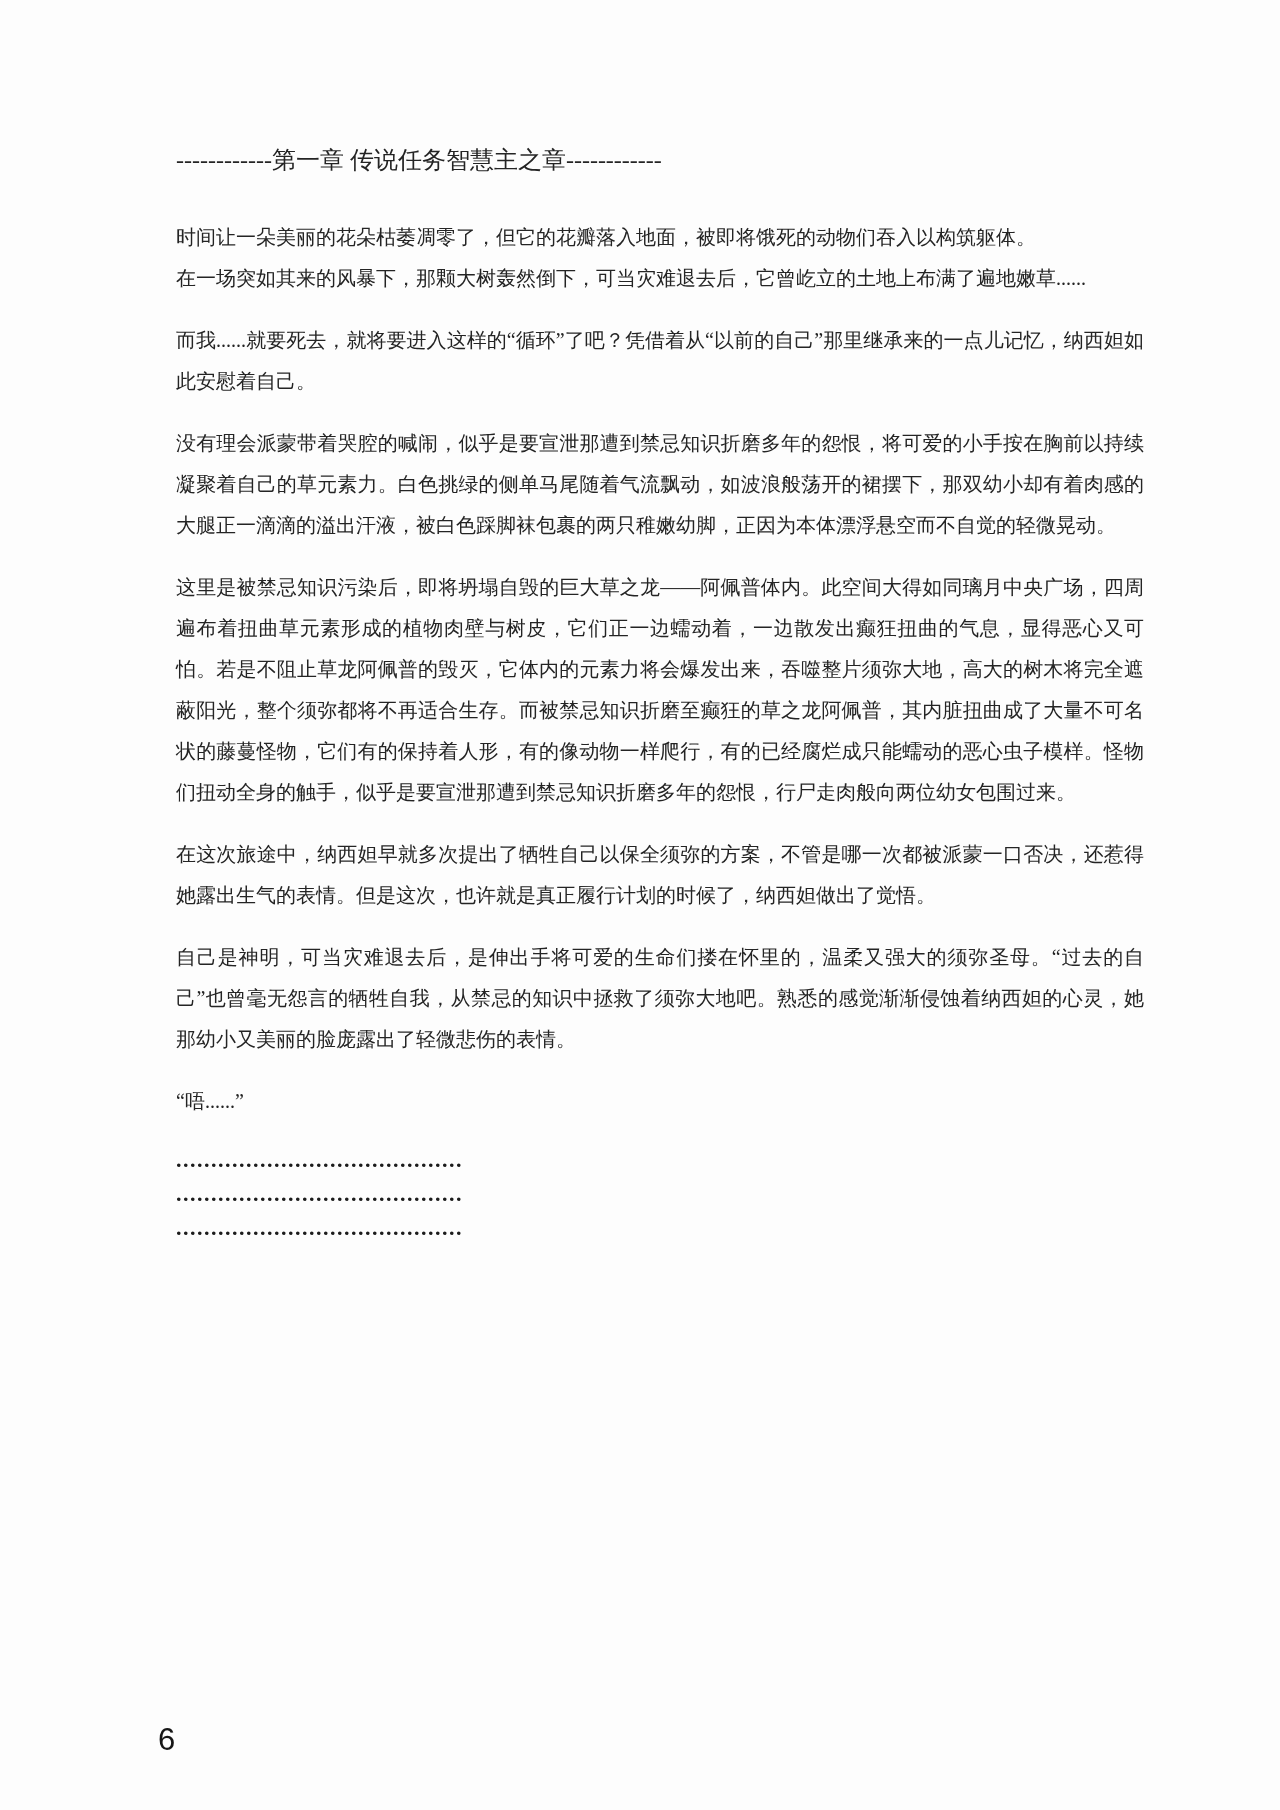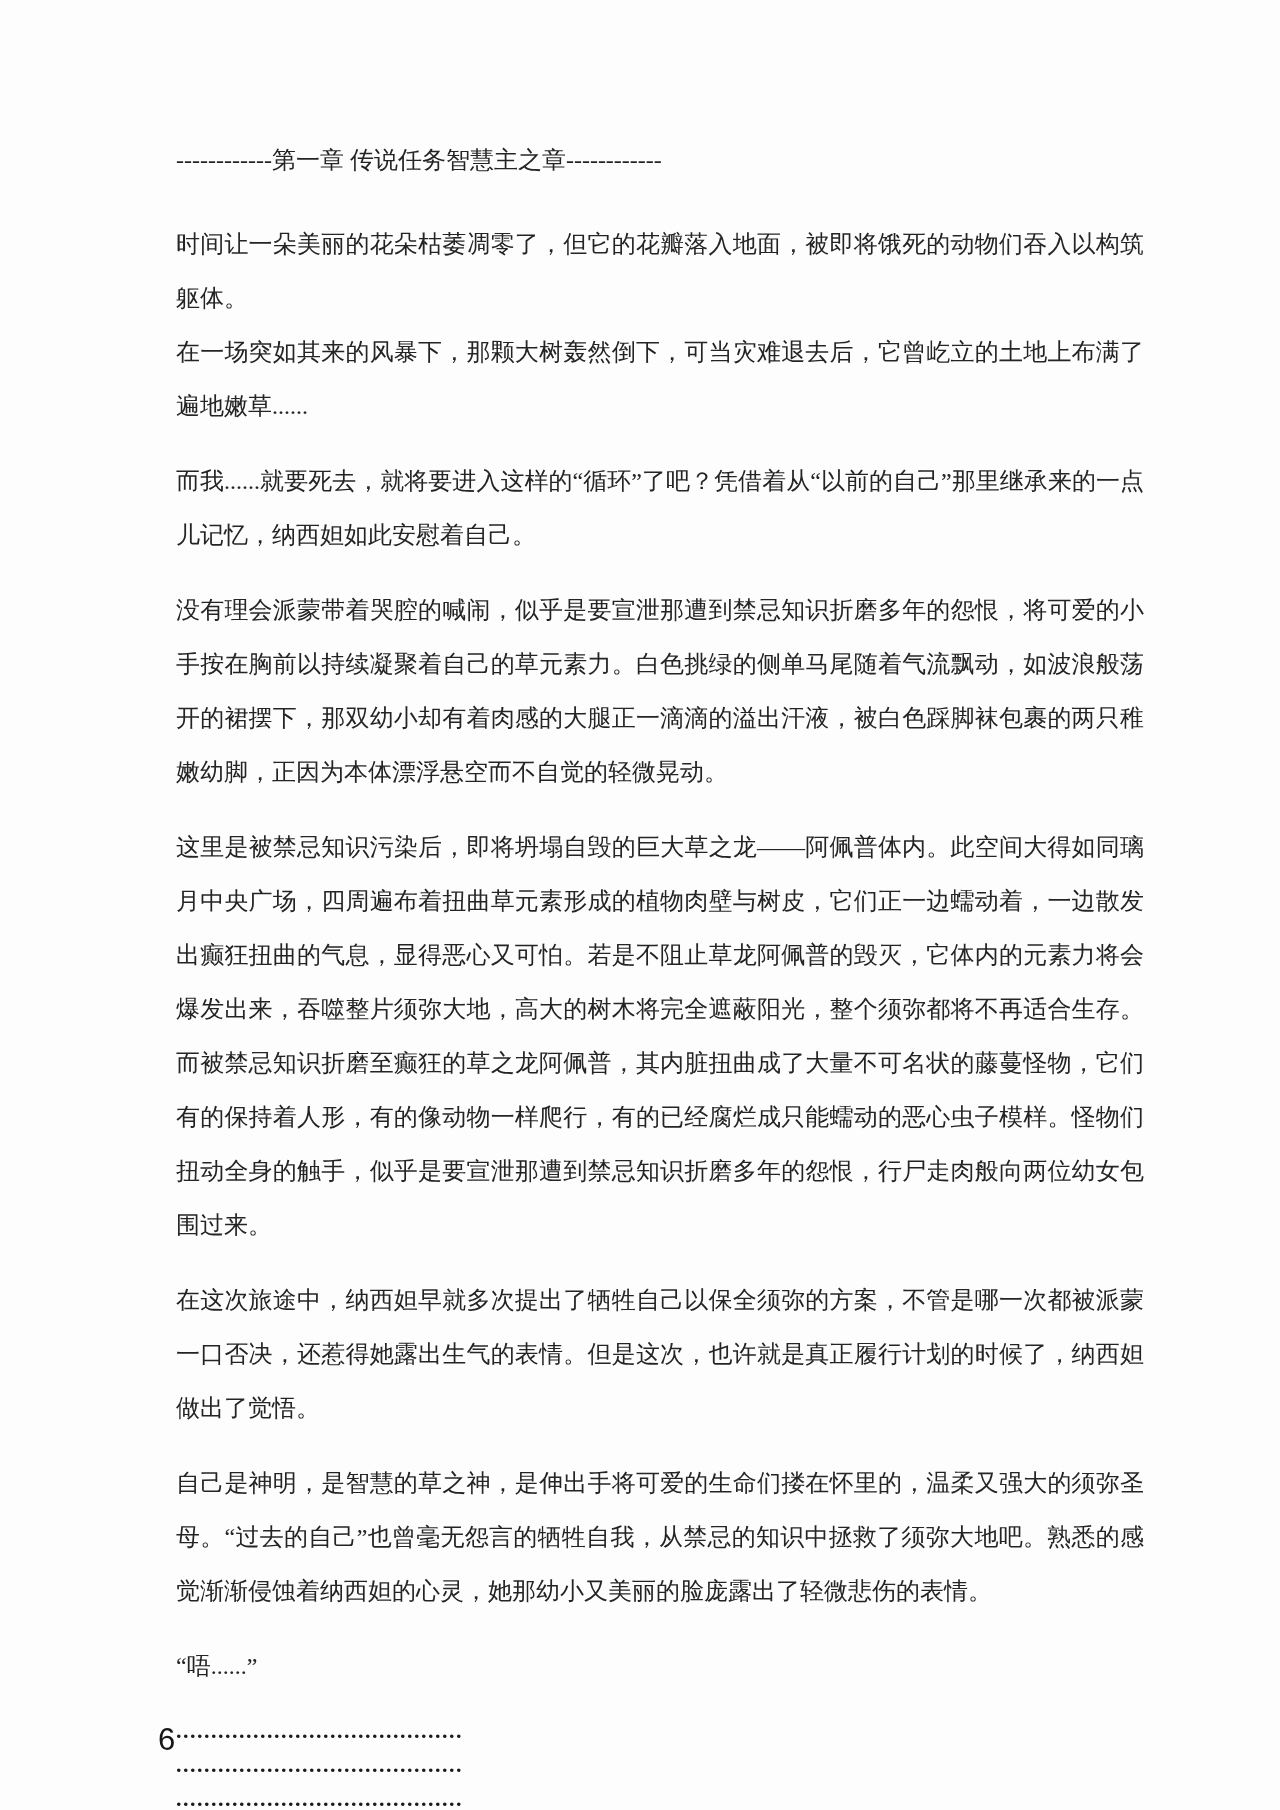--- a/index.html
+++ b/index.html
@@ -16,22 +16,22 @@
     overflow: hidden;
   }
   .page-content {
     position: absolute;
     left: 168px;
     top: 140px;
     width: 968px;
     margin-left: 8px;
   }
   .block {
-    font-size: 24px;
-    line-height: 54px;
+    font-size: 20px;
+    line-height: 41px;
     text-align: justify;
     margin: 0 0 21px 0;
     word-break: break-all;
   }
   .block p {
     margin: 0;
   }
   .chapter-heading {
     font-size: 24px;
     line-height: 41px;
@@ -77,21 +77,21 @@
 
   <div class="block">而我......就要死去，就将要进入这样的“循环”了吧？凭借着从“以前的自己”那里继承来的一点儿记忆，纳西妲如此安慰着自己。</div>
 
 
   <div class="block">没有理会派蒙带着哭腔的喊闹，似乎是要宣泄那遭到禁忌知识折磨多年的怨恨，将可爱的小手按在胸前以持续凝聚着自己的草元素力。白色挑绿的侧单马尾随着气流飘动，如波浪般荡开的裙摆下，那双幼小却有着肉感的大腿正一滴滴的溢出汗液，被白色踩脚袜包裹的两只稚嫩幼脚，正因为本体漂浮悬空而不自觉的轻微晃动。</div>
 
   <div class="block">这里是被禁忌知识污染后，即将坍塌自毁的巨大草之龙——阿佩普体内。此空间大得如同璃月中央广场，四周遍布着扭曲草元素形成的植物肉壁与树皮，它们正一边蠕动着，一边散发出癫狂扭曲的气息，显得恶心又可怕。若是不阻止草龙阿佩普的毁灭，它体内的元素力将会爆发出来，吞噬整片须弥大地，高大的树木将完全遮蔽阳光，整个须弥都将不再适合生存。而被禁忌知识折磨至癫狂的草之龙阿佩普，其内脏扭曲成了大量不可名状的藤蔓怪物，它们有的保持着人形，有的像动物一样爬行，有的已经腐烂成只能蠕动的恶心虫子模样。怪物们扭动全身的触手，似乎是要宣泄那遭到禁忌知识折磨多年的怨恨，行尸走肉般向两位幼女包围过来。</div>
 
   <div class="block">在这次旅途中，纳西妲早就多次提出了牺牲自己以保全须弥的方案，不管是哪一次都被派蒙一口否决，还惹得她露出生气的表情。但是这次，也许就是真正履行计划的时候了，纳西妲做出了觉悟。</div>
 
-  <div class="block">自己是神明，是智慧的草之神，是伸出手将可爱的生命们搂在怀里的，温柔又强大的须弥圣母。“过去的自己”也曾毫无怨言的牺牲自我，从禁忌的知识中拯救了须弥大地吧。熟悉的感觉渐渐侵蚀着纳西妲的心灵，她那幼小又美丽的脸庞露出了轻微悲伤的表情。</div>
+  <div class="block">自己是神明，可当灾难退去后，是伸出手将可爱的生命们搂在怀里的，温柔又强大的须弥圣母。“过去的自己”也曾毫无怨言的牺牲自我，从禁忌的知识中拯救了须弥大地吧。熟悉的感觉渐渐侵蚀着纳西妲的心灵，她那幼小又美丽的脸庞露出了轻微悲伤的表情。</div>
 
   <div class="block dialogue">“唔......”</div>
 
   <div class="dots-group">
     <p class="dots-line">.........................................</p>
     <p class="dots-line">.........................................</p>
     <p class="dots-line">.........................................</p>
   </div>
 
 </div>

